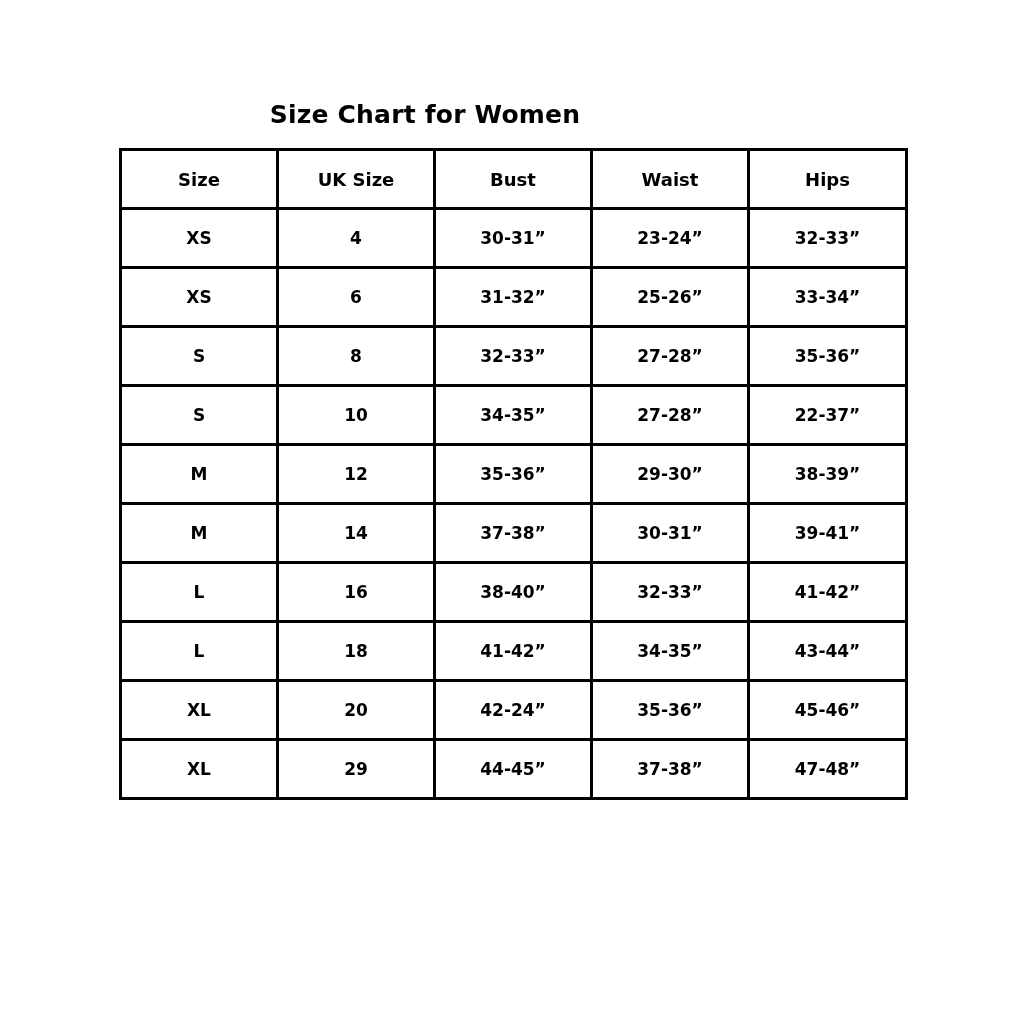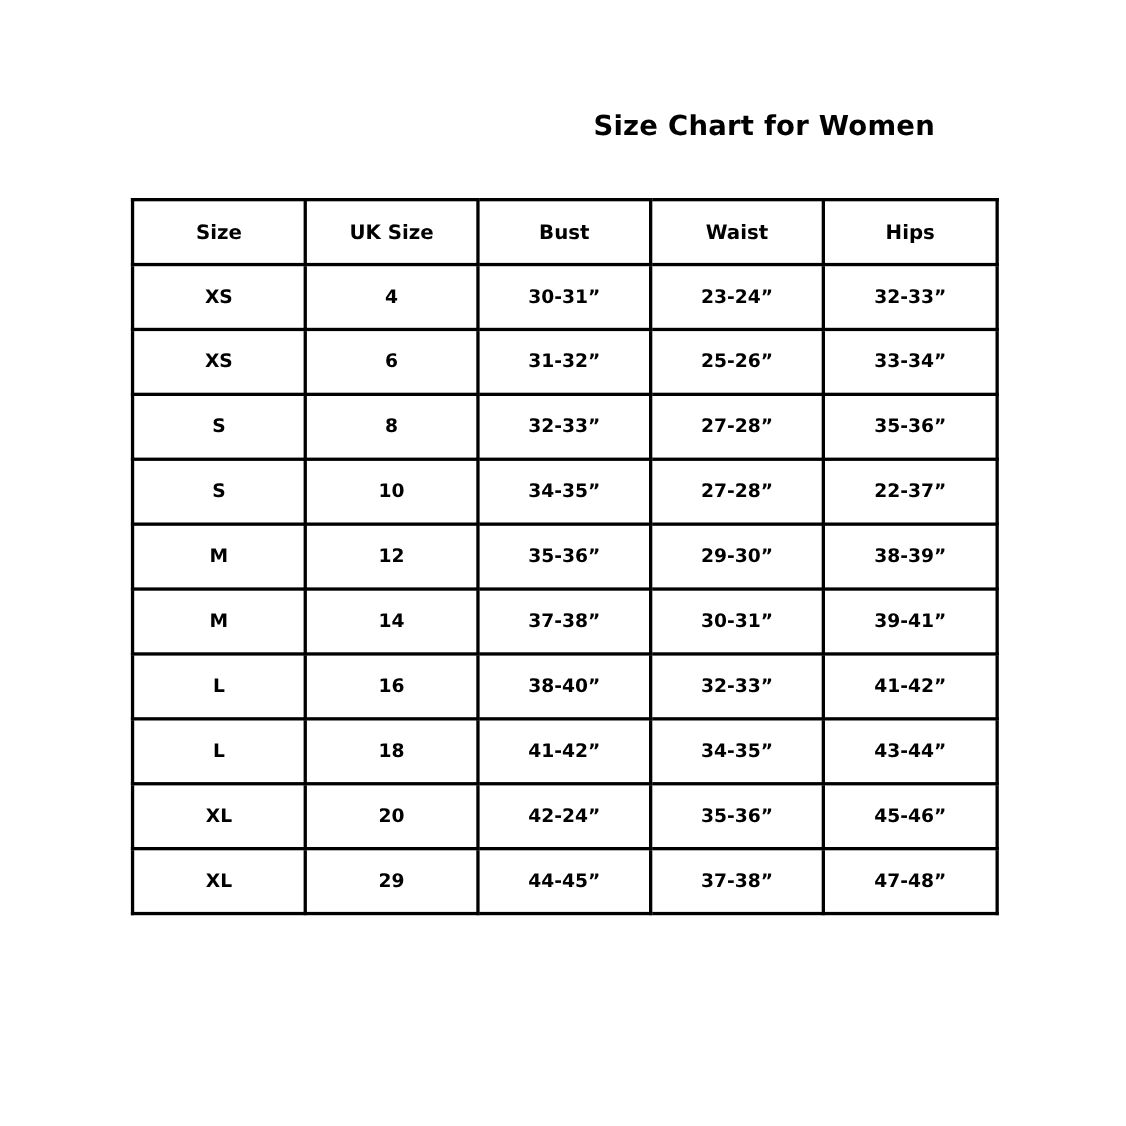--- a/index.html
+++ b/index.html
@@ -18,28 +18,28 @@
     position: relative;
     width: 1024px;
     height: 1024px;
     box-sizing: border-box;
   }
   .title {
     position: absolute;
     top: 100px;
     left: 0;
     width: 850px;
-    text-align: right;
+    text-align: center;
     font-size: 25px;
     font-weight: bold;
     letter-spacing: 0.2px;
   }
   .table-wrap {
     position: absolute;
-    top: 180px;
+    top: 148px;
     left: 119px;
     width: 786px;
   }
   table.size-chart {
     border-collapse: collapse;
     width: 786px;
     table-layout: fixed;
   }
   table.size-chart th,
   table.size-chart td {

